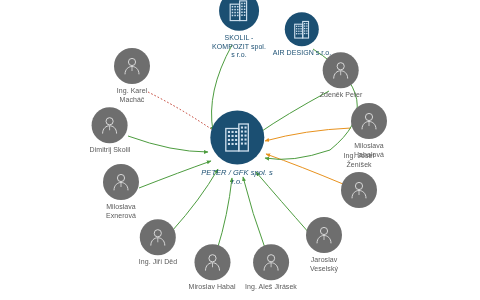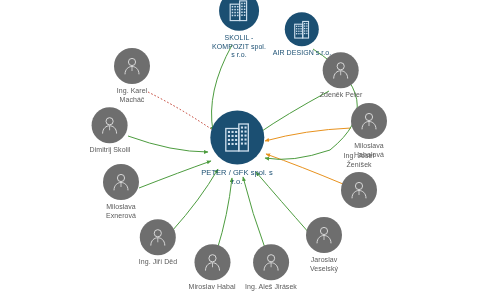--- a/index.html
+++ b/index.html
@@ -100,21 +100,21 @@
 
     <path d="M351,128 Q305,130 265,141" fill="none" stroke="#e8921e" stroke-width="1" marker-end="url(#arrow-orange)"></path>
 
     <path d="M329,91 Q285,115 259,133" fill="none" stroke="#4d9c3f" stroke-width="1" marker-end="url(#arrow-green)"></path>
 
     <path d="M313,49 Q392,100 330,150 Q292,163 265,158" fill="none" stroke="#4d9c3f" stroke-width="1" marker-end="url(#arrow-green)"></path>
 
     <path d="M232,45 Q206,92 213,131" fill="none" stroke="#4d9c3f" stroke-width="1" marker-end="url(#arrow-green)"></path>
   </svg>
 
-  <div class="node center" style="left:237px; top:148px;">
+  <div class="node center" style="left:237px; top:148px;font-style:italic;">
     <div class="node-disc company" style="width:54px;height:54px;">
       <svg width="26" height="30" viewBox="0 0 26 30">
         <rect x="1.5" y="6" width="13" height="22.5" fill="none" stroke="#cfe0ee" stroke-width="1.3"></rect>
         <rect x="14.5" y="1.5" width="9.5" height="27" fill="none" stroke="#cfe0ee" stroke-width="1.3"></rect>
         <g fill="#cfe0ee">
           <rect x="3.6" y="8.4" width="2.1" height="2.1"></rect>
             <rect x="7.2" y="8.4" width="2.1" height="2.1"></rect>
             <rect x="10.8" y="8.4" width="2.1" height="2.1"></rect>
           <rect x="3.6" y="12.4" width="2.1" height="2.1"></rect>
             <rect x="7.2" y="12.4" width="2.1" height="2.1"></rect>

